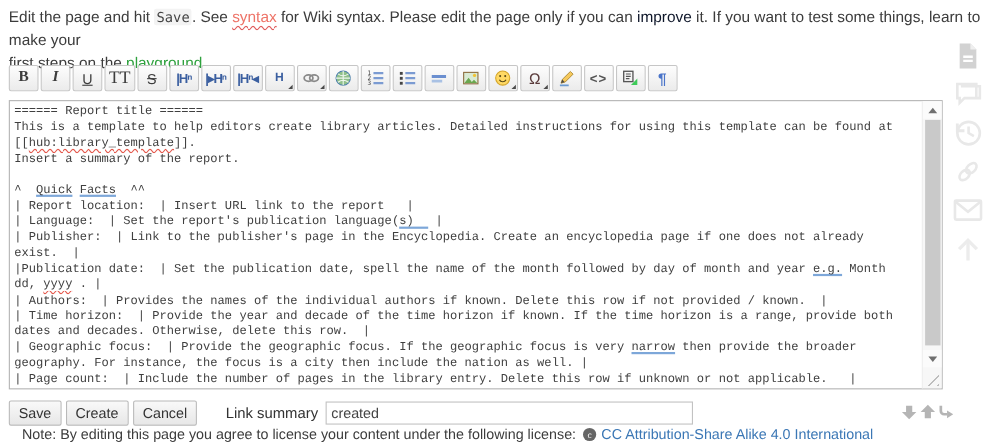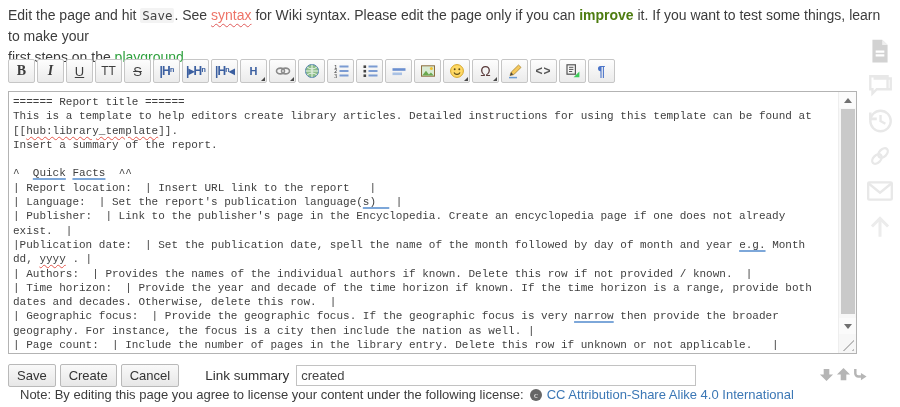--- a/index.html
+++ b/index.html
@@ -5,33 +5,33 @@
   html,body{margin:0;padding:0;}
   body{width:900px;height:407px;position:relative;background:#fff;
        font-family:"Liberation Sans",sans-serif;color:#3c3c3c;overflow:hidden;}
 
   
   .intro{position:absolute;left:8px;top:5px;width:884px;font-size:14px;line-height:21px;}
   .seg-code{font-family:"DejaVu Sans Mono",monospace;font-size:12.5px;background:#f3f3f3;
             padding:0 2px;border-radius:2px;color:#444;}
   .seg-link-broken{color:#ee7468;text-decoration:underline wavy #e05b5b;
             text-decoration-thickness:1px;text-underline-offset:3px;cursor:pointer;}
-  .seg-bold{font-weight:bold;color:#4d7c0f;margin-top:45px;}
+  .seg-bold{font-weight:normal;color:#0f172a;margin-top:45px;}
   .seg-link-green{color:#2fa13e;cursor:pointer;}
 
   
   .toolbar{position:absolute;left:8px;top:59px;display:flex;align-items:center;}
   .tb-btn{height:24px;min-width:27px;padding:0 3px;margin-right:2px;box-sizing:border-box;
           border:1px solid #c6c6c6;border-radius:2px;background:linear-gradient(#fdfdfd,#ebebeb);
           display:flex;align-items:center;justify-content:center;position:relative;cursor:pointer;}
   .tb-glyph{font-size:13px;color:#3d3d3d;line-height:1;}
   .tb-bold-button .tb-glyph{font-weight:bold;font-family:"Liberation Serif",serif;font-size:14px;}
   .tb-italic-button .tb-glyph{font-style:italic;font-weight:bold;font-family:"Liberation Serif",serif;font-size:14px;}
   .tb-underline-button .tb-glyph{text-decoration:underline;font-size:13px;}
-  .tb-monospace-button .tb-glyph{font-family:Liberation Sans, sans-serif;font-size:12px;}
+  .tb-monospace-button .tb-glyph{font-family:Liberation Serif, serif;font-size:16px;}
   .tb-strike-button .tb-glyph{text-decoration:line-through;font-size:13px;}
   .tb-headline-same-button .tb-glyph,.tb-headline-lower-button .tb-glyph,
   .tb-headline-higher-button .tb-glyph{color:#3b5fa0;font-weight:bold;font-size:12px;letter-spacing:-1px;}
   .tb-headline-select-button .tb-glyph{color:#3b5fa0;font-weight:bold;font-size:11px;}
   .tb-special-chars-button .tb-glyph{font-size:14px;color:#5a3b3b;}
   .tb-code-button .tb-glyph{font-weight:bold;color:#555;font-size:12px;letter-spacing:1px;}
   .tb-paragraph-button .tb-glyph{color:#4a74c9;font-weight:bold;font-size:14px;}
   .tb-ico{display:flex;align-items:center;justify-content:center;}
   .dd{position:absolute;right:1px;bottom:1px;width:0;height:0;
       border-left:4px solid transparent;border-bottom:4px solid #4a4a4a;}
@@ -60,21 +60,21 @@
   .page-tools{position:absolute;left:864px;top:38px;width:34px;}
   .pt-item{width:32px;height:30px;margin-bottom:5px;display:flex;align-items:center;
            justify-content:center;cursor:pointer;}
 
   
   .actions{position:absolute;left:8px;top:363px;height:24px;display:flex;align-items:center;}
   .btn{height:23px;padding:0 8px;margin-right:4px;border:1px solid #b9b9b9;border-radius:2px;
        background:linear-gradient(#f9f9f9,#e7e7e7);font-size:13px;color:#333;
        font-family:"Liberation Sans",sans-serif;cursor:pointer;}
   .summary-label{margin-left:22px;margin-right:7px;font-size:13.5px;color:#333;}
-  .summary-input{width:400px;height:21px;box-sizing:border-box;border:1px solid #c2c2c2;
+  .summary-input{width:334px;height:21px;box-sizing:border-box;border:1px solid #c2c2c2;
        font-size:13px;padding:0 4px;color:#444;font-family:"Liberation Sans",sans-serif;}
   .minor{margin-left:8px;display:flex;align-items:center;font-size:13.5px;color:#333;}
   .minor input{width:13px;height:13px;margin:0 5px 0 0;}
   .bottom-icons{position:absolute;left:818px;top:366px;display:flex;}
   .bi{width:16px;height:16px;margin-right:1px;cursor:pointer;display:flex;align-items:center;justify-content:center;}
 
   
   .note{position:absolute;left:20px;top:387px;font-size:13px;color:#3c3c3c;display:flex;align-items:center;}
   .cc-wrap{margin:0 4px 0 5px;display:flex;align-items:center;}
   .license-link{color:#3b77b5;cursor:pointer;}

